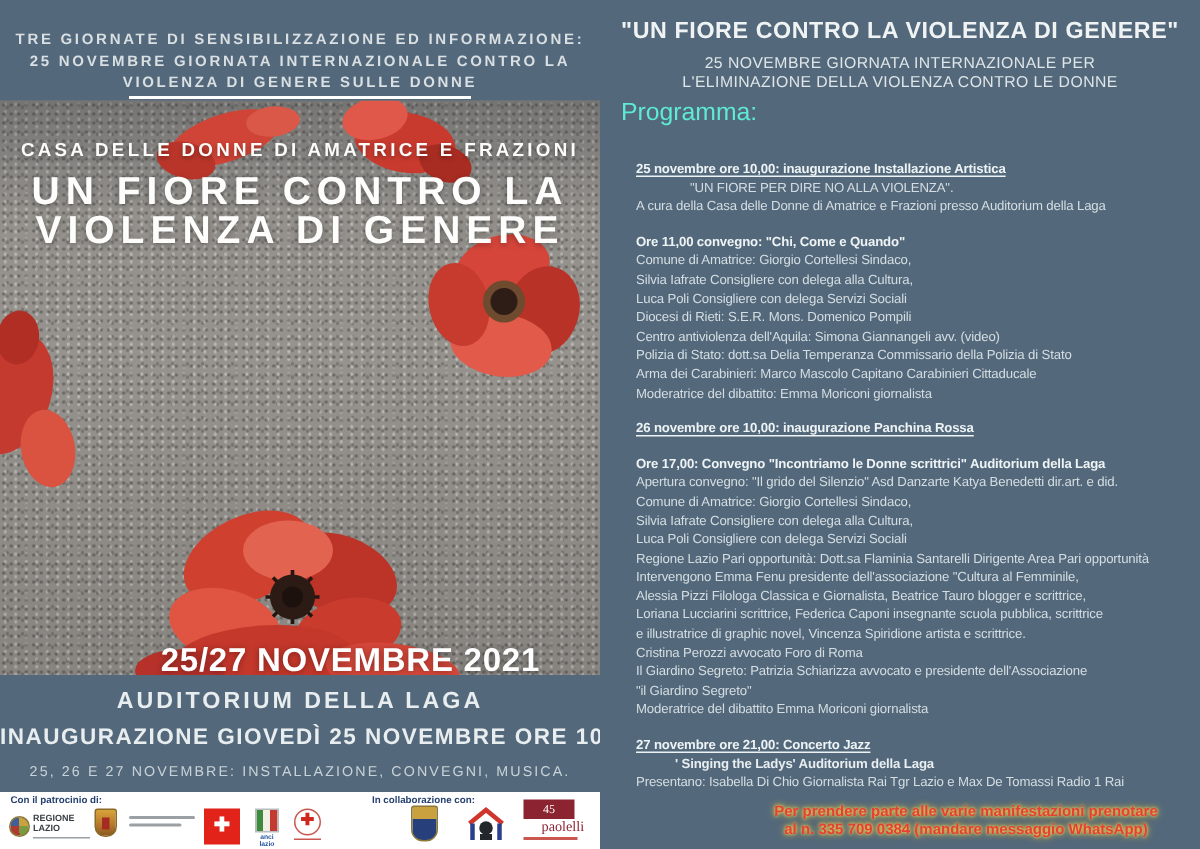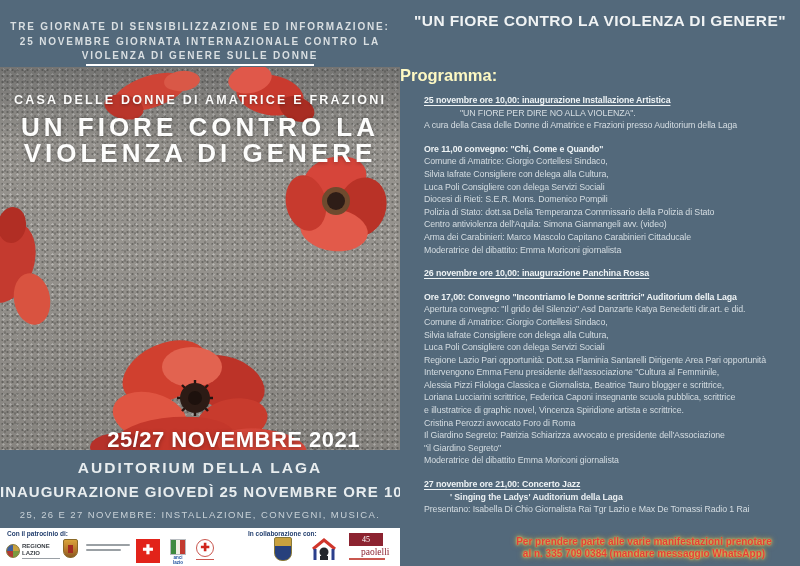--- a/index.html
+++ b/index.html
@@ -98,28 +98,28 @@
     line-height:10px;margin-top:1px;padding-left:12px;}
   .paolelli .pbar{width:36px;height:1.5px;background:#c9574f;margin-top:1px;}
   
   .right-panel{position:absolute;left:400px;top:0;width:400px;height:566px;background:#53697b;color:#d5dde2;}
   .r-title{
     position:absolute;top:12px;left:0;width:400px;text-align:center;
     font-size:15.5px;font-weight:bold;letter-spacing:.4px;color:#f0f3f4;white-space:nowrap;
   }
   .r-sub{position:absolute;top:36px;left:0;width:400px;text-align:center;}
   .r-sub .sline{font-size:10.5px;letter-spacing:.3px;line-height:12.5px;color:#dfe5e8;white-space:nowrap;}
-  .r-prog-label{position:absolute;top:66px;left:0;font-size:16.5px;font-weight:bold;color:#fef9c3;}
+  .r-prog-label{position:absolute;top:66px;left:14px;font-size:16.5px;font-weight:normal;color:#5eead4;}
   .prog{position:absolute;top:94px;left:24px;width:372px;font-size:8.8px;line-height:12.6px;letter-spacing:-.1px;}
   .pline{white-space:nowrap;color:#d5dde2;}
   .pline.ls-hu{font-weight:bold;text-decoration:underline;text-underline-offset:2px;margin-top:11px;color:#eef3f5;}
   .pline.ls-hb{font-weight:bold;margin-top:11px;color:#eef3f5;}
   .pline.ls-in{padding-left:36px;}
   .pline.ls-ib{padding-left:26px;font-weight:bold;color:#e9eef1;}
-  .prog .pline:first-child{margin-top:0;}
+  .prog .pline:first-child{margin-top:12px;}
   .booking{position:absolute;top:536px;left:0;width:400px;text-align:center;margin-left:44px;}
   .booking .bline{
     font-size:10px;font-weight:bold;line-height:11.5px;color:#e3403a;white-space:nowrap;
     text-shadow:0 0 2px #ffd84d, 0 0 4px rgba(255,216,77,.75), 0 0 6px rgba(255,216,77,.5);
   }
 </style>
 </head>
 <body>
 
 <div class="left-panel">
@@ -242,34 +242,39 @@
     <div class="logo paolelli">
       <div class="psq">45</div>
       <div class="ptext">paolelli</div>
       <div class="pbar"></div>
     </div>
   </div>
 </div>
 
 <div class="right-panel">
   <div class="r-title">"UN FIORE CONTRO LA VIOLENZA DI GENERE"</div>
+  <div class="r-sub">
+
+  <div class="sline">25 NOVEMBRE GIORNATA INTERNAZIONALE PER</div>
+      <div class="sline">L'ELIMINAZIONE DELLA VIOLENZA CONTRO LE DONNE</div>
+    </div>
   <div class="r-prog-label">Programma:</div>
 
   <div class="prog">
 
   <div class="pline ls-hu">25 novembre ore 10,00: inaugurazione Installazione Artistica</div>
       <div class="pline ls-in">"UN FIORE PER DIRE NO ALLA VIOLENZA".</div>
       <div class="pline ls-n">A cura della Casa delle Donne di Amatrice e Frazioni presso Auditorium della Laga</div>
       <div class="pline ls-hb">Ore 11,00 convegno: "Chi, Come e Quando"</div>
       <div class="pline ls-n">Comune di Amatrice: Giorgio Cortellesi Sindaco,</div>
       <div class="pline ls-n">Silvia Iafrate Consigliere con delega alla Cultura,</div>
       <div class="pline ls-n">Luca Poli Consigliere con delega Servizi Sociali</div>
       <div class="pline ls-n">Diocesi di Rieti: S.E.R. Mons. Domenico Pompili</div>
+      <div class="pline ls-n">Centro antiviolenza dell'Aquila: Simona Giannangeli avv. (video)</div>
       <div class="pline ls-n">Polizia di Stato: dott.sa Delia Temperanza Commissario della Polizia di Stato</div>
-      <div class="pline ls-n">Centro antiviolenza dell'Aquila: Simona Giannangeli avv. (video)</div>
       <div class="pline ls-n">Arma dei Carabinieri: Marco Mascolo Capitano Carabinieri Cittaducale</div>
       <div class="pline ls-n">Moderatrice del dibattito: Emma Moriconi giornalista</div>
       <div class="pline ls-hu">26 novembre ore 10,00: inaugurazione Panchina Rossa</div>
       <div class="pline ls-hb">Ore 17,00: Convegno "Incontriamo le Donne scrittrici" Auditorium della Laga</div>
       <div class="pline ls-n">Apertura convegno: "Il grido del Silenzio" Asd Danzarte Katya Benedetti dir.art. e did.</div>
       <div class="pline ls-n">Comune di Amatrice: Giorgio Cortellesi Sindaco,</div>
       <div class="pline ls-n">Silvia Iafrate Consigliere con delega alla Cultura,</div>
       <div class="pline ls-n">Luca Poli Consigliere con delega Servizi Sociali</div>
       <div class="pline ls-n">Regione Lazio Pari opportunità: Dott.sa Flaminia Santarelli Dirigente Area Pari opportunità</div>
       <div class="pline ls-n">Intervengono Emma Fenu presidente dell'associazione "Cultura al Femminile,</div>

